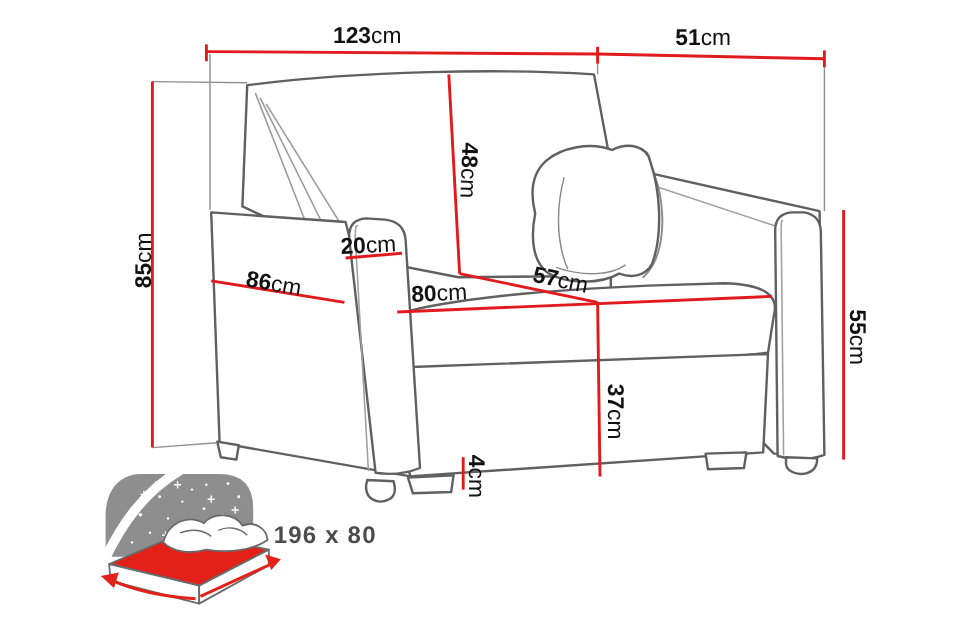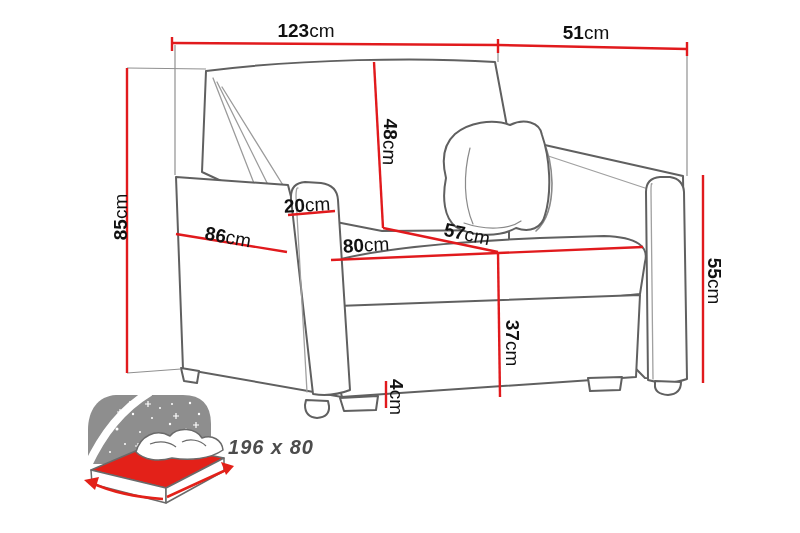--- a/index.html
+++ b/index.html
@@ -193,15 +193,15 @@
   <div class="dim-label rot90" style="left:714px;top:281px;">
     <span class="num">55</span><span class="unit">cm</span>
   </div>
   <div class="dim-label rot90" style="left:512px;top:343px;">
     <span class="num">37</span><span class="unit">cm</span>
   </div>
   <div class="dim-label rot90" style="left:396px;top:397px;">
     <span class="num">4</span><span class="unit">cm</span>
   </div>
 
-  <div class="bed-size-label" style="left:271px;top:447px;font-style:italic;">196 x 80</div>
+  <div class="bed-size-label" style="left:271px;top:447px;">196 x 80</div>
 
 </div>
 
 </body></html>

